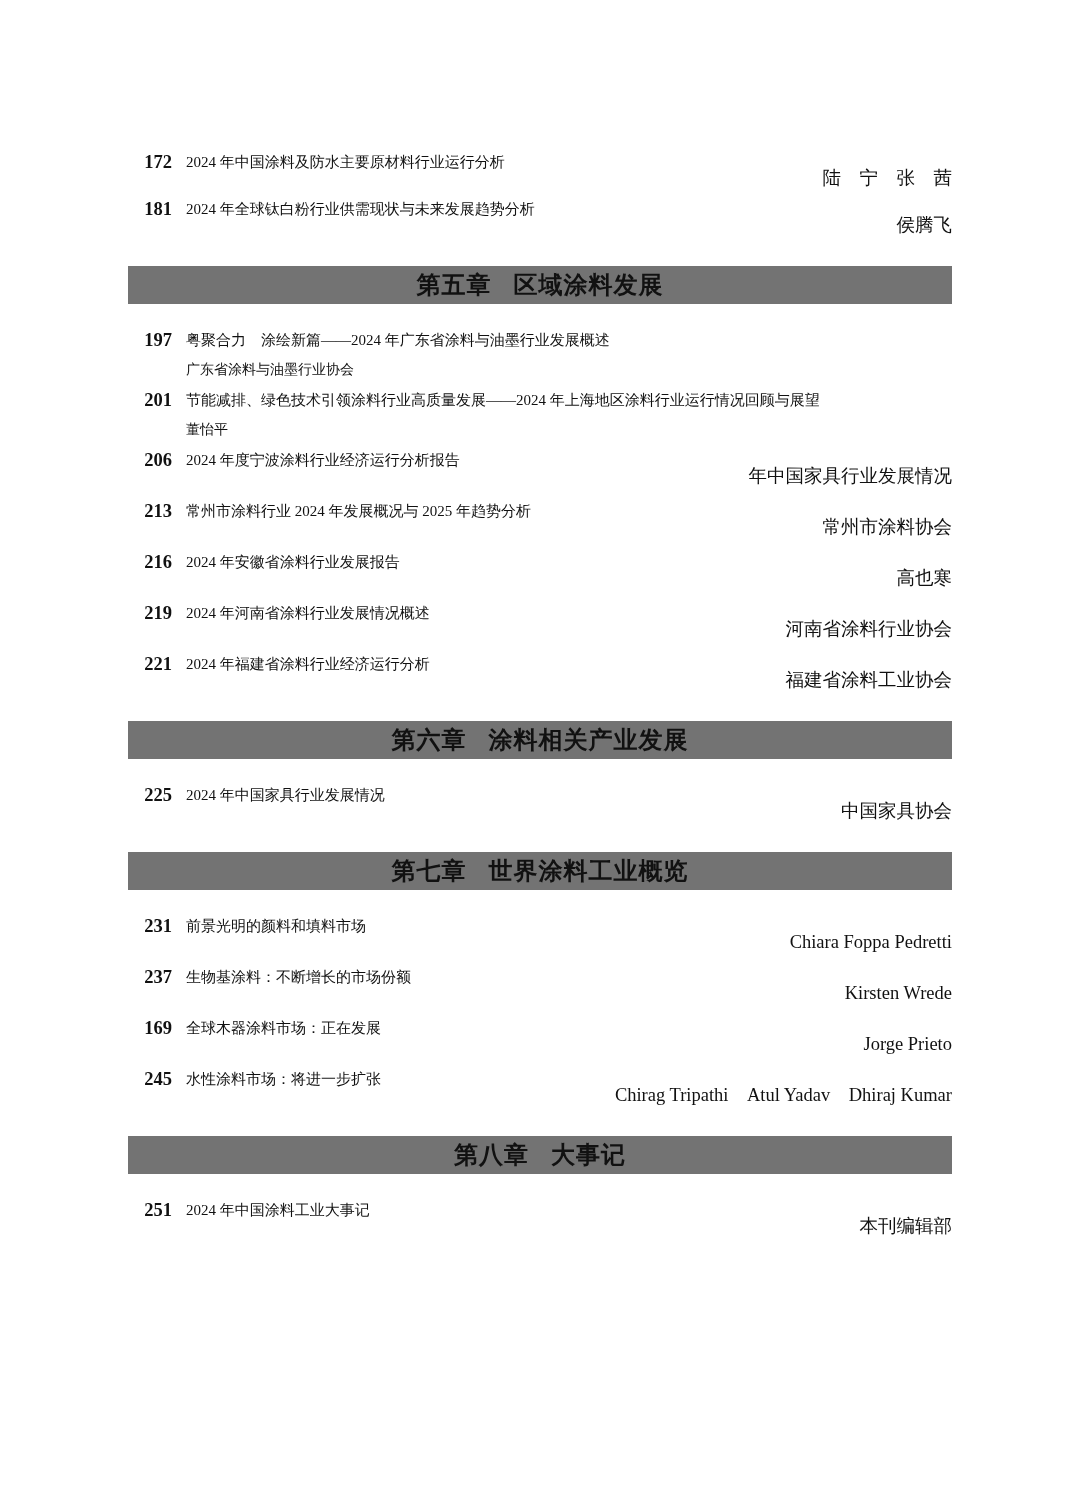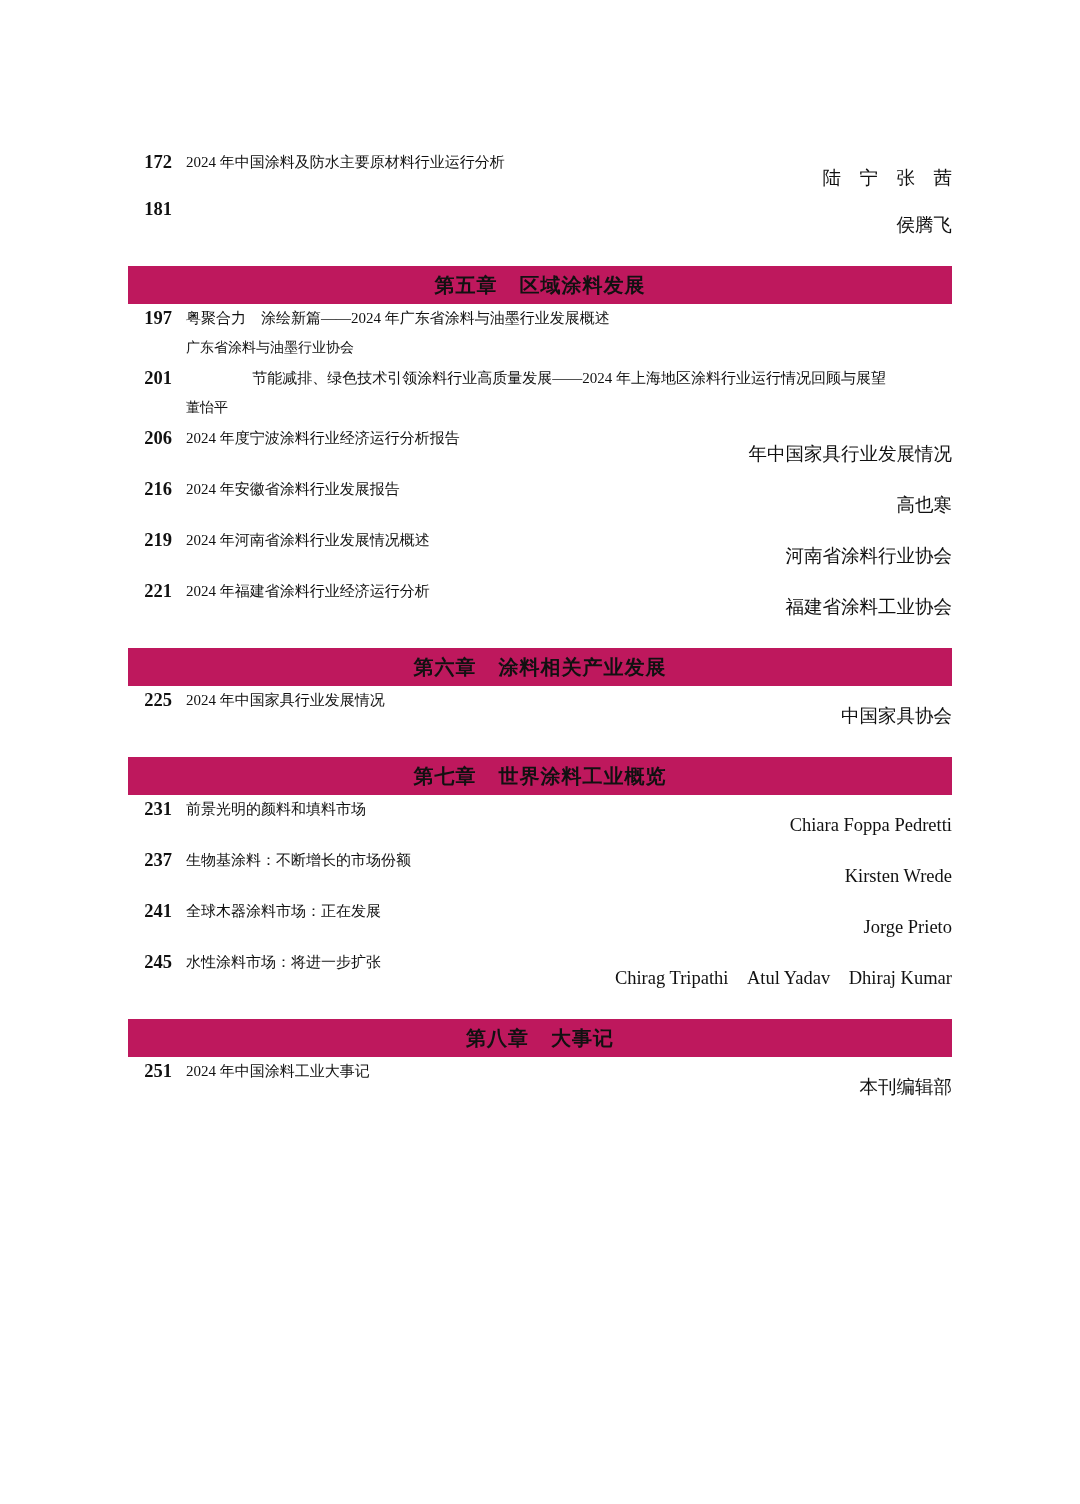--- a/index.html
+++ b/index.html
@@ -43,46 +43,45 @@
     padding-left: 14px;
     min-width: 0;
   }
   .entry .title {
     font-size: 15px;
     line-height: 29px;
     white-space: nowrap;
   }
   .entry .title.wrap {
     white-space: normal;
-    text-align: center;
   }
   .entry .authors-inline {
     float: right;
     font-size: 18.5px;
     line-height: 29px;
     margin-top: 16px;
   }
   .authors-row {
     font-size: 14px;
     line-height: 29px;
   }
   .clear { clear: both; }
 
   
   .tight { margin-bottom: 2px; }
 
   
   .chapter {
-    background: #be185d;
+    background: #737373;
     text-align: center;
     font-weight: bold;
-    font-size: 20px;
+    font-size: 24px;
     line-height: 38px;
     height: 38px;
-    margin: 26px 0 0 0;
+    margin: 26px 0 22px 0;
     font-family: "Liberation Sans", sans-serif;
     letter-spacing: 1px;
   }
   .chapter .cno { margin-right: 22px; }
 </style>
 </head>
 <body>
 
 <div class="page">
   <div class="content">
@@ -93,20 +92,21 @@
         <span class="authors-inline">陆　宁　张　茜</span>
         <span class="title">2024 年中国涂料及防水主要原材料行业运行分析</span>
         <div class="clear"></div>
       </div>
     </div>
 
     <div class="entry">
       <div class="page-no">181</div>
       <div class="body">
         <span class="authors-inline">侯腾飞</span>
+        <span class="title">2024 年全球钛白粉行业供需现状与未来发展趋势分析</span>
         <div class="clear"></div>
       </div>
     </div>
 
     <div class="chapter">
       <span class="cno">第五章</span><span>区域涂料发展</span>
     </div>
 
     <div class="entry tight">
       <div class="page-no">197</div>
@@ -126,20 +126,28 @@
 
     <div class="entry">
       <div class="page-no">206</div>
       <div class="body">
         <span class="authors-inline">年中国家具行业发展情况</span>
         <span class="title">2024 年度宁波涂料行业经济运行分析报告</span>
         <div class="clear"></div>
       </div>
     </div>
 
+    <div class="entry">
+      <div class="page-no">213</div>
+      <div class="body">
+        <span class="authors-inline">常州市涂料协会</span>
+        <span class="title">常州市涂料行业 2024 年发展概况与 2025 年趋势分析</span>
+        <div class="clear"></div>
+      </div>
+    </div>
 
     <div class="entry">
       <div class="page-no">216</div>
       <div class="body">
         <span class="authors-inline">高也寒</span>
         <span class="title">2024 年安徽省涂料行业发展报告</span>
         <div class="clear"></div>
       </div>
     </div>
 
@@ -191,21 +199,21 @@
     <div class="entry">
       <div class="page-no">237</div>
       <div class="body">
         <span class="authors-inline">Kirsten Wrede</span>
         <span class="title">生物基涂料：不断增长的市场份额</span>
         <div class="clear"></div>
       </div>
     </div>
 
     <div class="entry">
-      <div class="page-no">241</div>
+      <div class="page-no">169</div>
       <div class="body">
         <span class="authors-inline">Jorge Prieto</span>
         <span class="title">全球木器涂料市场：正在发展</span>
         <div class="clear"></div>
       </div>
     </div>
 
     <div class="entry">
       <div class="page-no">245</div>
       <div class="body">

